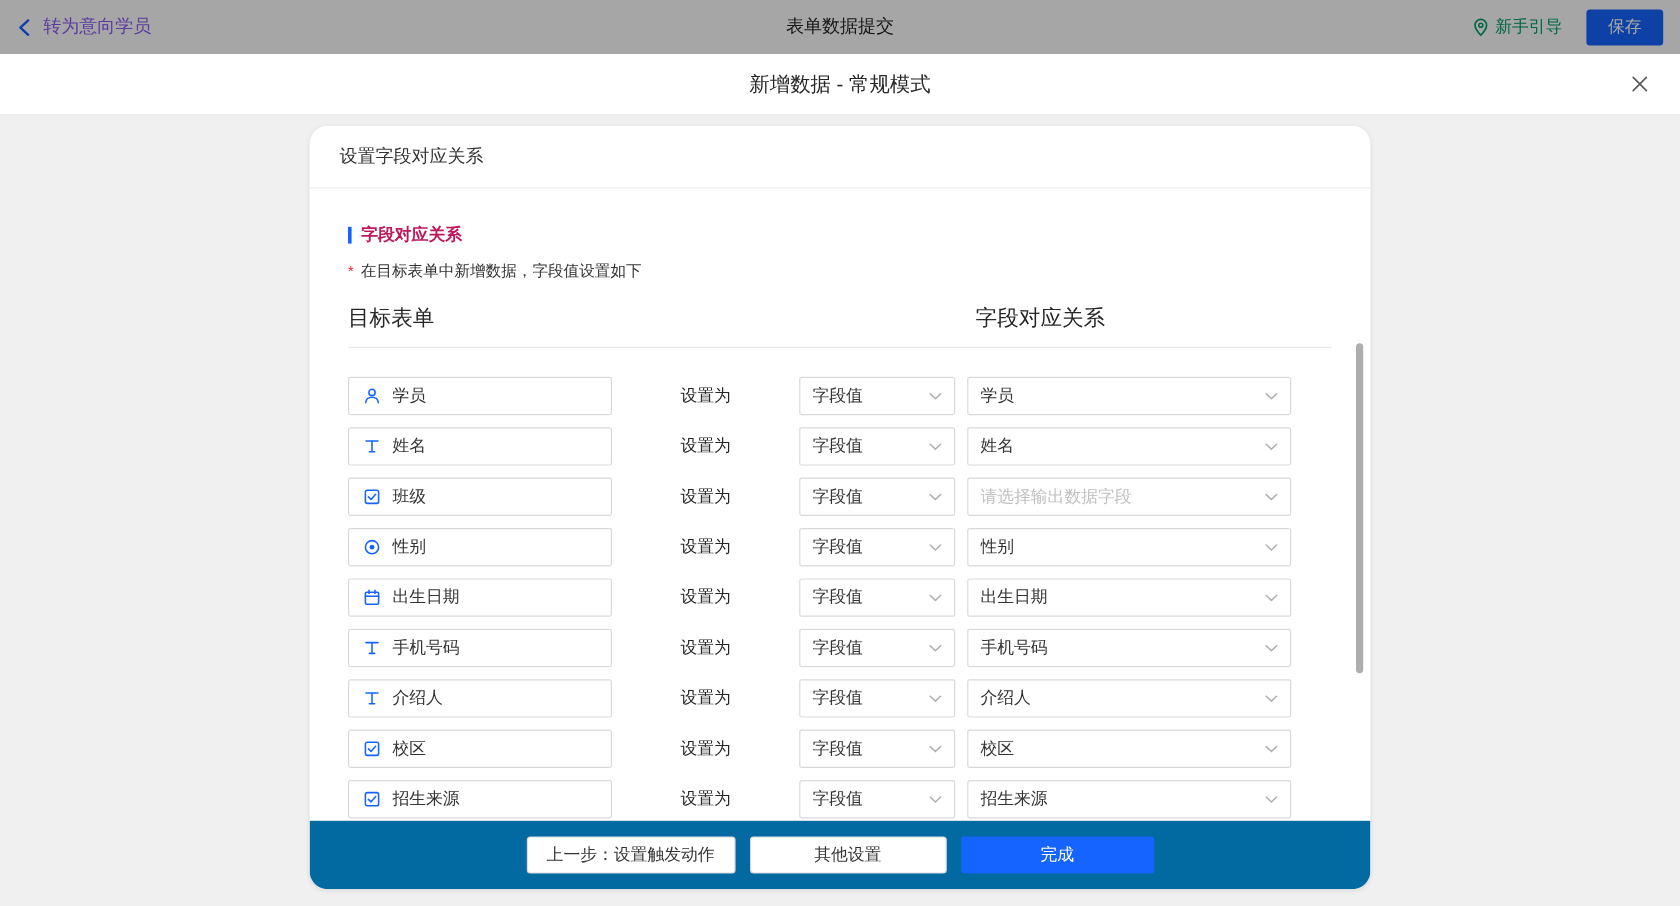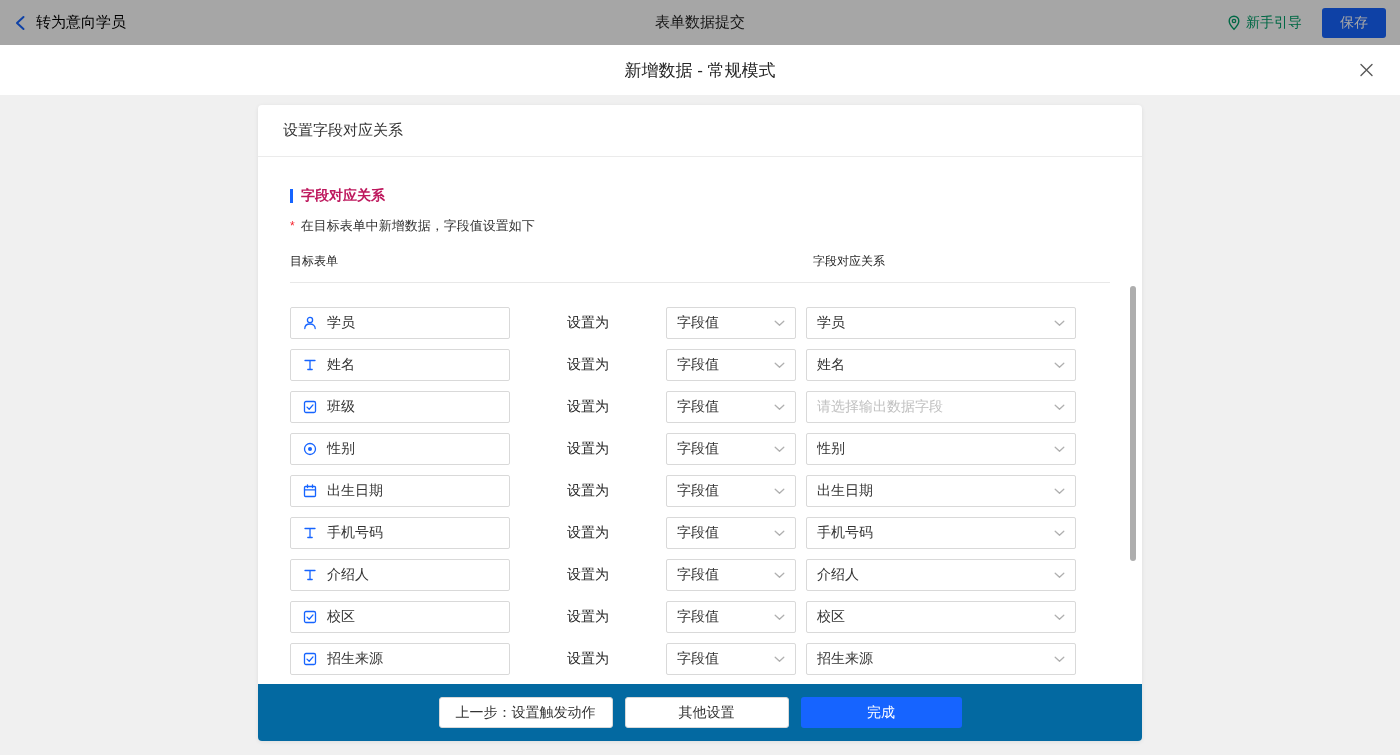--- a/index.html
+++ b/index.html
@@ -21,21 +21,21 @@
   }
   .topbar::after {
     content: "";
     position: absolute;
     inset: 0;
     background: rgba(0,0,0,0.35);
     pointer-events: none;
   }
   .topbar-left { display: flex; align-items: center; gap: 10px; cursor: pointer; }
   .back-chev { display: inline-flex; align-items: center; }
-  .back-label { font-size: 15px; color: #000000; }
+  .back-label { font-size: 15px; color: #8b5cf6; }
   .topbar-title {
     position: absolute;
     left: 50%;
     transform: translateX(-50%);
     font-size: 15px;
     color: #262626;
   }
   .topbar-right { margin-left: auto; display: flex; align-items: center; gap: 20px; }
   .guide { display: flex; align-items: center; gap: 5px; color: #00a06a; font-size: 14px; cursor: pointer; }
   .save-btn {
@@ -70,21 +70,21 @@
   }
 
   
   .body-bg { height: 660px; background: #f0f0f0; }
   .card {
     position: relative;
     width: 884px;
     height: 636px;
     margin: 10px auto 0;
     background: #fff;
-    border-radius: 4px;
+    border-radius: 15px;
     box-shadow: 0 1px 4px rgba(0,0,0,0.08);
     display: flex;
     flex-direction: column;
     overflow: hidden;
   }
   .card-header {
     height: 52px;
     display: flex;
     align-items: center;
     padding: 0 25px;
@@ -100,21 +100,21 @@
   .section-title-text { font-size: 14px; font-weight: 700; color: #be185d; }
 
   .note { margin-top: 12px; font-size: 13px; color: #333; display: flex; align-items: center; }
   .req { color: #f5222d; margin-right: 6px; font-size: 12px; }
 
   .cols {
     position: relative;
     margin-top: 18px;
     padding-bottom: 12px;
     border-bottom: 1px solid #e8e8e8;
-    font-size: 12px;
+    font-size: 18px;
     color: #262626;
   }
   .col-right { position: absolute; left: 523px; top: 0; }
 
   .rows {
     position: relative;
     margin-top: 19px;
     height: 399px;
     overflow: hidden;
   }

